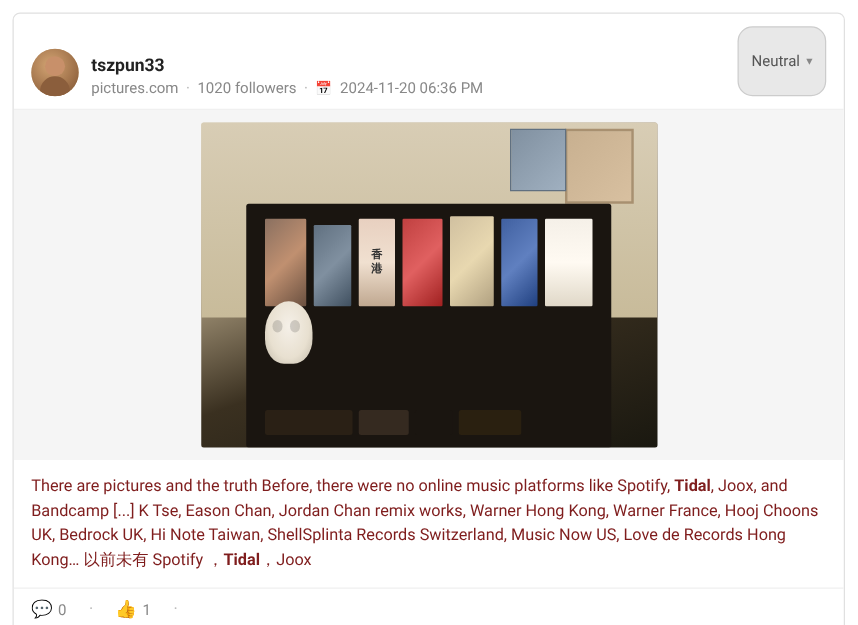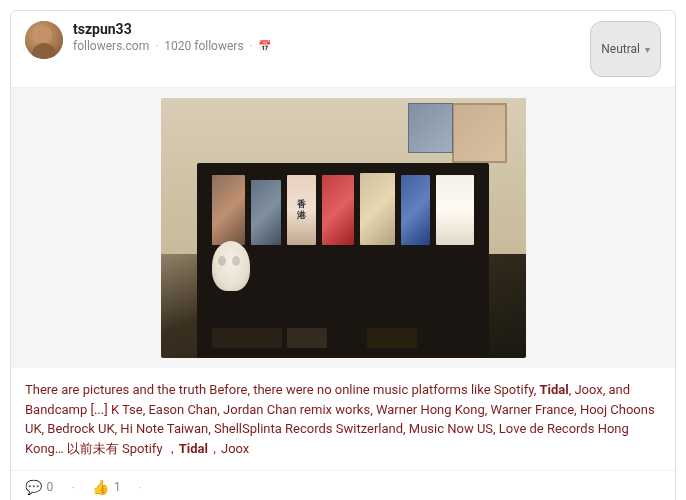--- a/index.html
+++ b/index.html
@@ -12,21 +12,21 @@
       color: #333;
     }
     .card {
       border: 1px solid #e0e0e0;
       border-radius: 6px;
       margin: 10px;
       overflow: hidden;
     }
     .header {
       display: flex;
-      align-items: flex-start;
+      align-items: flex-end;
       padding: 10px 14px;
       border-bottom: 1px solid #f0f0f0;
       gap: 10px;
     }
     .avatar {
       width: 38px;
       height: 38px;
       border-radius: 50%;
       background: #c8a882;
       overflow: hidden;
@@ -283,25 +283,26 @@
 
 <div class="card">
 
   <div class="header">
     <div class="avatar">
       <div class="avatar-inner"></div>
     </div>
     <div class="header-info">
       <div class="username">tszpun33</div>
       <div class="meta">
-        <span>followers.com</span>
+        <span>pictures.com</span>
         <span class="meta-dot">·</span>
         <span>1020 followers</span>
         <span class="meta-dot">·</span>
         <span class="calendar-icon">📅</span>
+        <span>2024-11-20 06:36 PM</span>
       </div>
     </div>
     <div class="sentiment-badge">
       <span>Neutral</span>
       <span class="chevron">▾</span>
     </div>
   </div>
 
   <div class="image-container">
     <div class="post-image">

